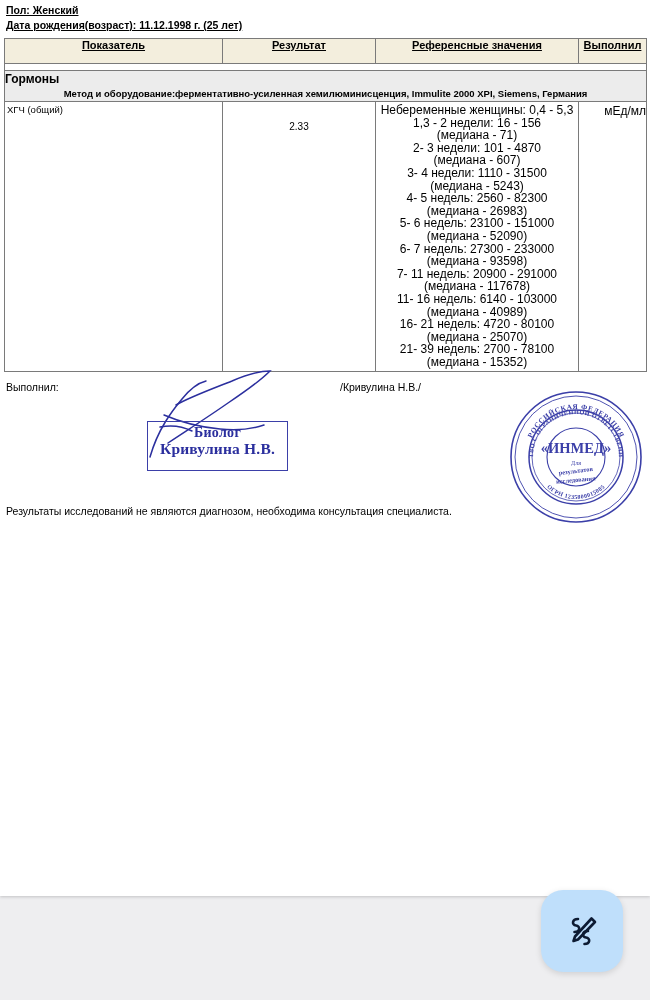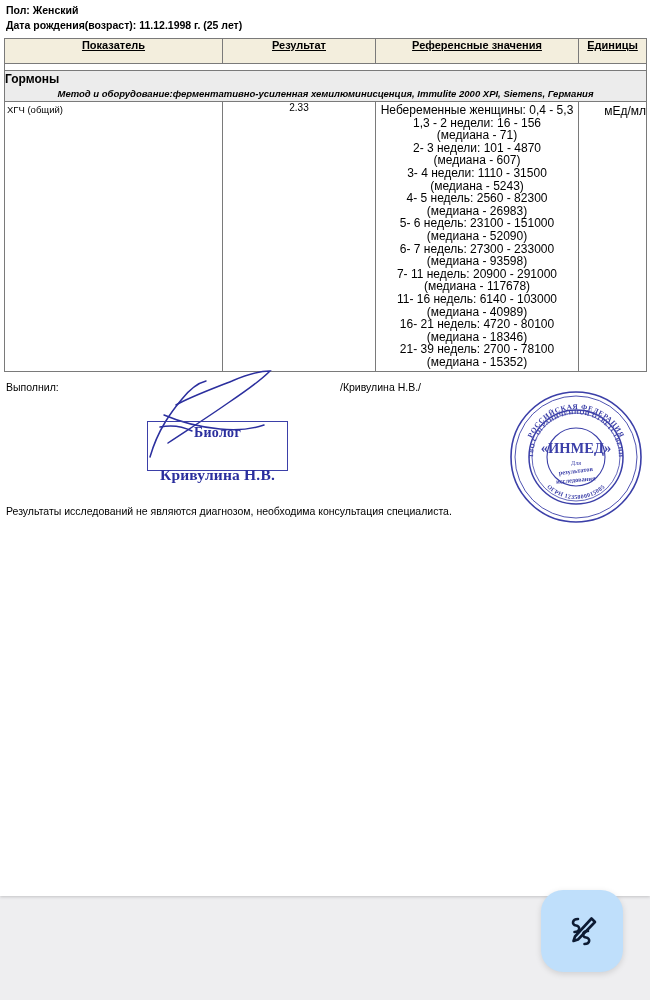--- a/index.html
+++ b/index.html
@@ -24,21 +24,21 @@
     display: flex;
     padding: 3px 6px 0 6px;
     font-size: 10.5px;
     font-weight: bold;
     color: #000;
     line-height: 15px;
   }
   .hdr-col { }
   .hdr-col.left { width: 437px; }
   .hdr-col.right { flex: 1; }
-  .hdr-line { white-space: nowrap; }
+  .hdr-line { white-space: nowrap; text-decoration: underline; }
 
   
   .res-table {
     margin: 5px 4px 0 4px;
     width: 642px;
     border-collapse: collapse;
     table-layout: fixed;
   }
   .res-table td, .res-table th {
     border: 1px solid #7a7a7a;
@@ -75,34 +75,33 @@
     font-size: 12px;
     font-weight: bold;
     padding: 1px 0 2px 0;
     border-bottom: none;
   }
   td.method-line {
     background: #ececec;
     text-align: center;
     font-size: 9.5px;
     font-weight: bold;
-    font-style: italic;
     padding: 0 0 2px 0;
     border-top: none;
   }
 
   td.cell-ind {
     font-size: 9.5px;
     padding: 2px 0 0 2px;
     text-align: left;
   }
   td.cell-res {
     font-size: 10px;
     text-align: center;
-    padding: 0 0 0 0;
+    padding: 19px 0 0 0;
   }
   td.cell-units {
     font-size: 12px;
     text-align: right;
     padding: 2px 0 0 0;
   }
   td.cell-ref {
     font-size: 12px;
     text-align: center;
     padding: 2px 2px 3px 2px;
@@ -140,21 +139,21 @@
     width: 141px; height: 50px;
     border: 1.3px solid #3b3fa8;
     color: #2b2f9e;
     font-family: "Liberation Serif", serif;
     font-weight: bold;
     text-align: center;
     line-height: 1.05;
     padding-top: 4px;
   }
   .bio-stamp .l1 { font-size: 14px; letter-spacing: .3px; }
-  .bio-stamp .l2 { font-size: 15.5px; letter-spacing: .2px; margin-top: 26px; }
+  .bio-stamp .l2 { font-size: 15.5px; letter-spacing: .2px; }
 
   
   .watermark {
     position: absolute;
     left: 95px; top: 28px;
     width: 180px; height: 60px;
     color: #e2e2e2;
     font-size: 20px;
     font-family: "Liberation Serif", serif;
     letter-spacing: 2px;
@@ -206,21 +205,21 @@
       <col class="col-ind">
         <col class="col-res">
         <col class="col-ref">
         <col class="col-units">
     </colgroup>
     <thead>
       <tr>
         <th>Показатель</th>
         <th>Результат</th>
         <th>Референсные значения</th>
-        <th>Единицы</th>
+        <th>Выполнил</th>
       </tr>
     </thead>
     <tbody>
       <tr class="spacer-row">
         <td colspan="4"></td>
       </tr>
       <tr>
         <td class="group-title" colspan="4">Гормоны</td>
       </tr>
       <tr>
@@ -239,21 +238,21 @@
             <span class="ref-line">(медиана - 5243)</span>
             <span class="ref-line">4- 5 недель: 2560 - 82300</span>
             <span class="ref-line">(медиана - 26983)</span>
             <span class="ref-line">5- 6 недель: 23100 - 151000</span>
             <span class="ref-line">(медиана - 52090)</span>
             <span class="ref-line">6- 7 недель: 27300 - 233000</span>
             <span class="ref-line">(медиана - 93598)</span>
             <span class="ref-line">7- 11 недель: 20900 - 291000    (медиана - 117678)</span>
             <span class="ref-line">11- 16 недель: 6140 - 103000    (медиана - 40989)</span>
             <span class="ref-line">16- 21 недель: 4720 - 80100</span>
-            <span class="ref-line">(медиана - 18346)</span>
+            <span class="ref-line">(медиана - 25070)</span>
             <span class="ref-line">21- 39 недель: 2700 - 78100</span>
             <span class="ref-line">(медиана - 15352)</span>
           </td>
         <td class="cell-units">мЕд/мл</td>
       </tr>
     </tbody>
   </table>
 
   <div class="sign-area">
     <div class="sign-label">Выполнил:</div>

